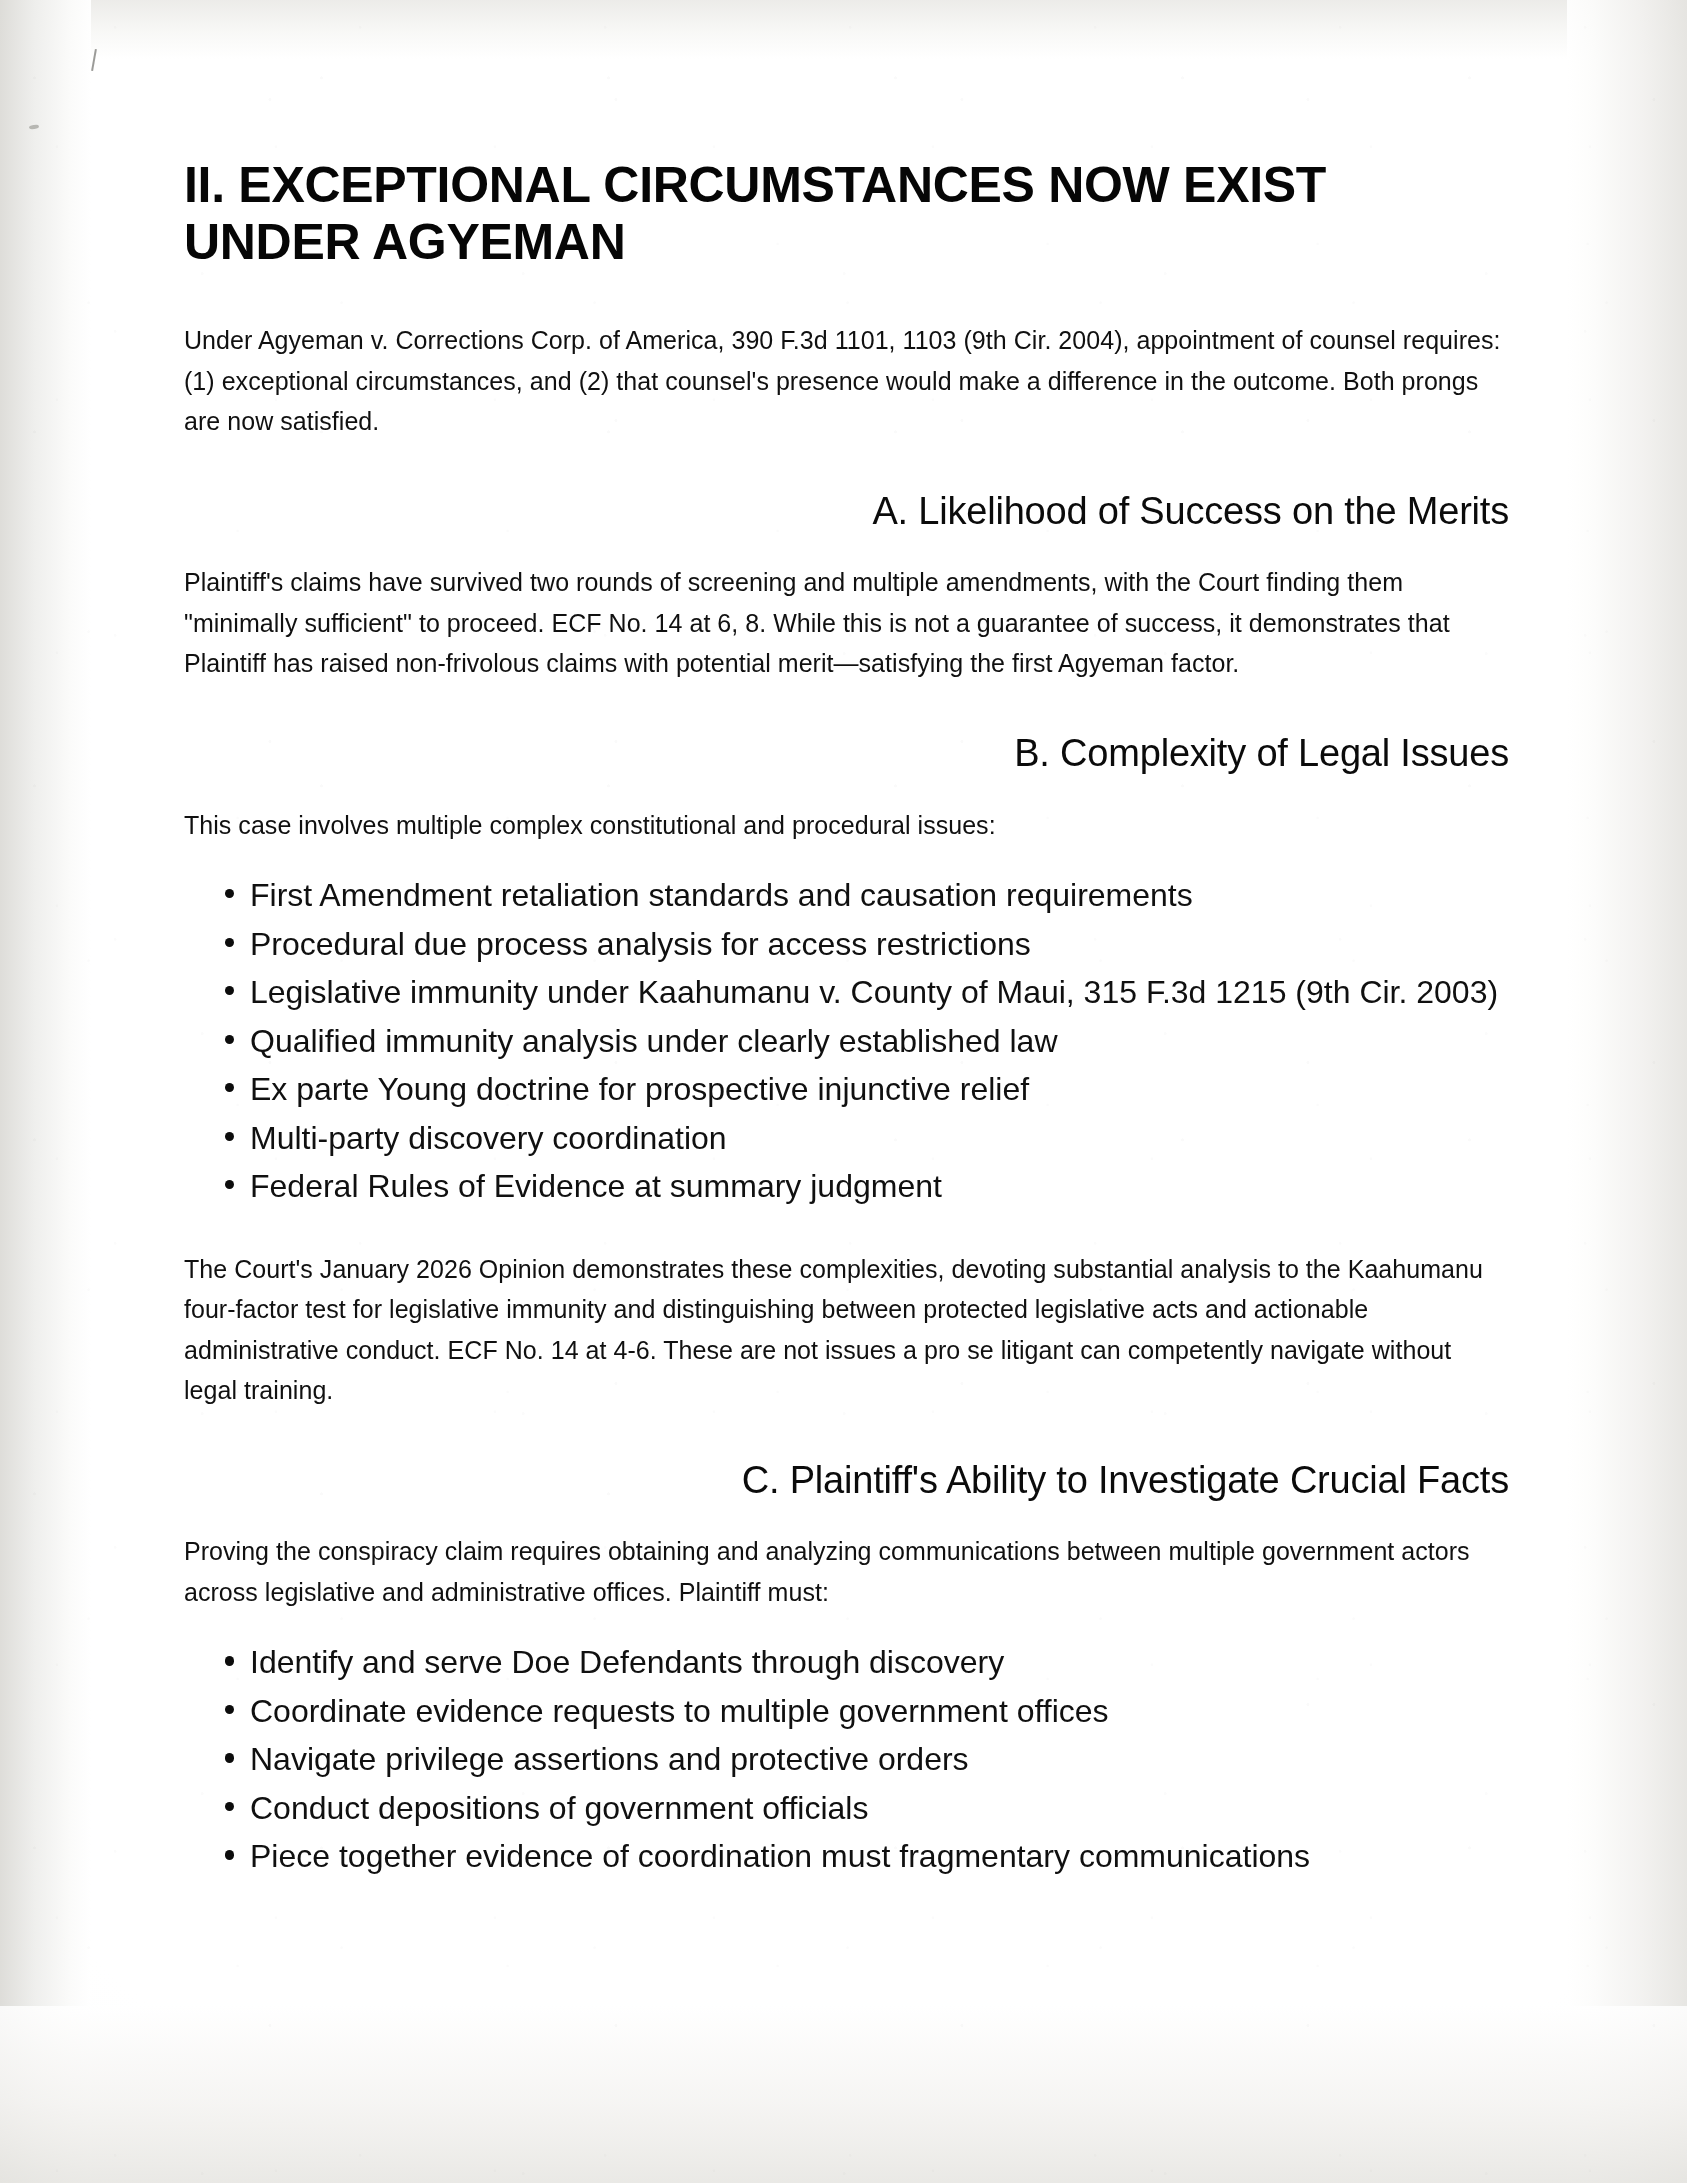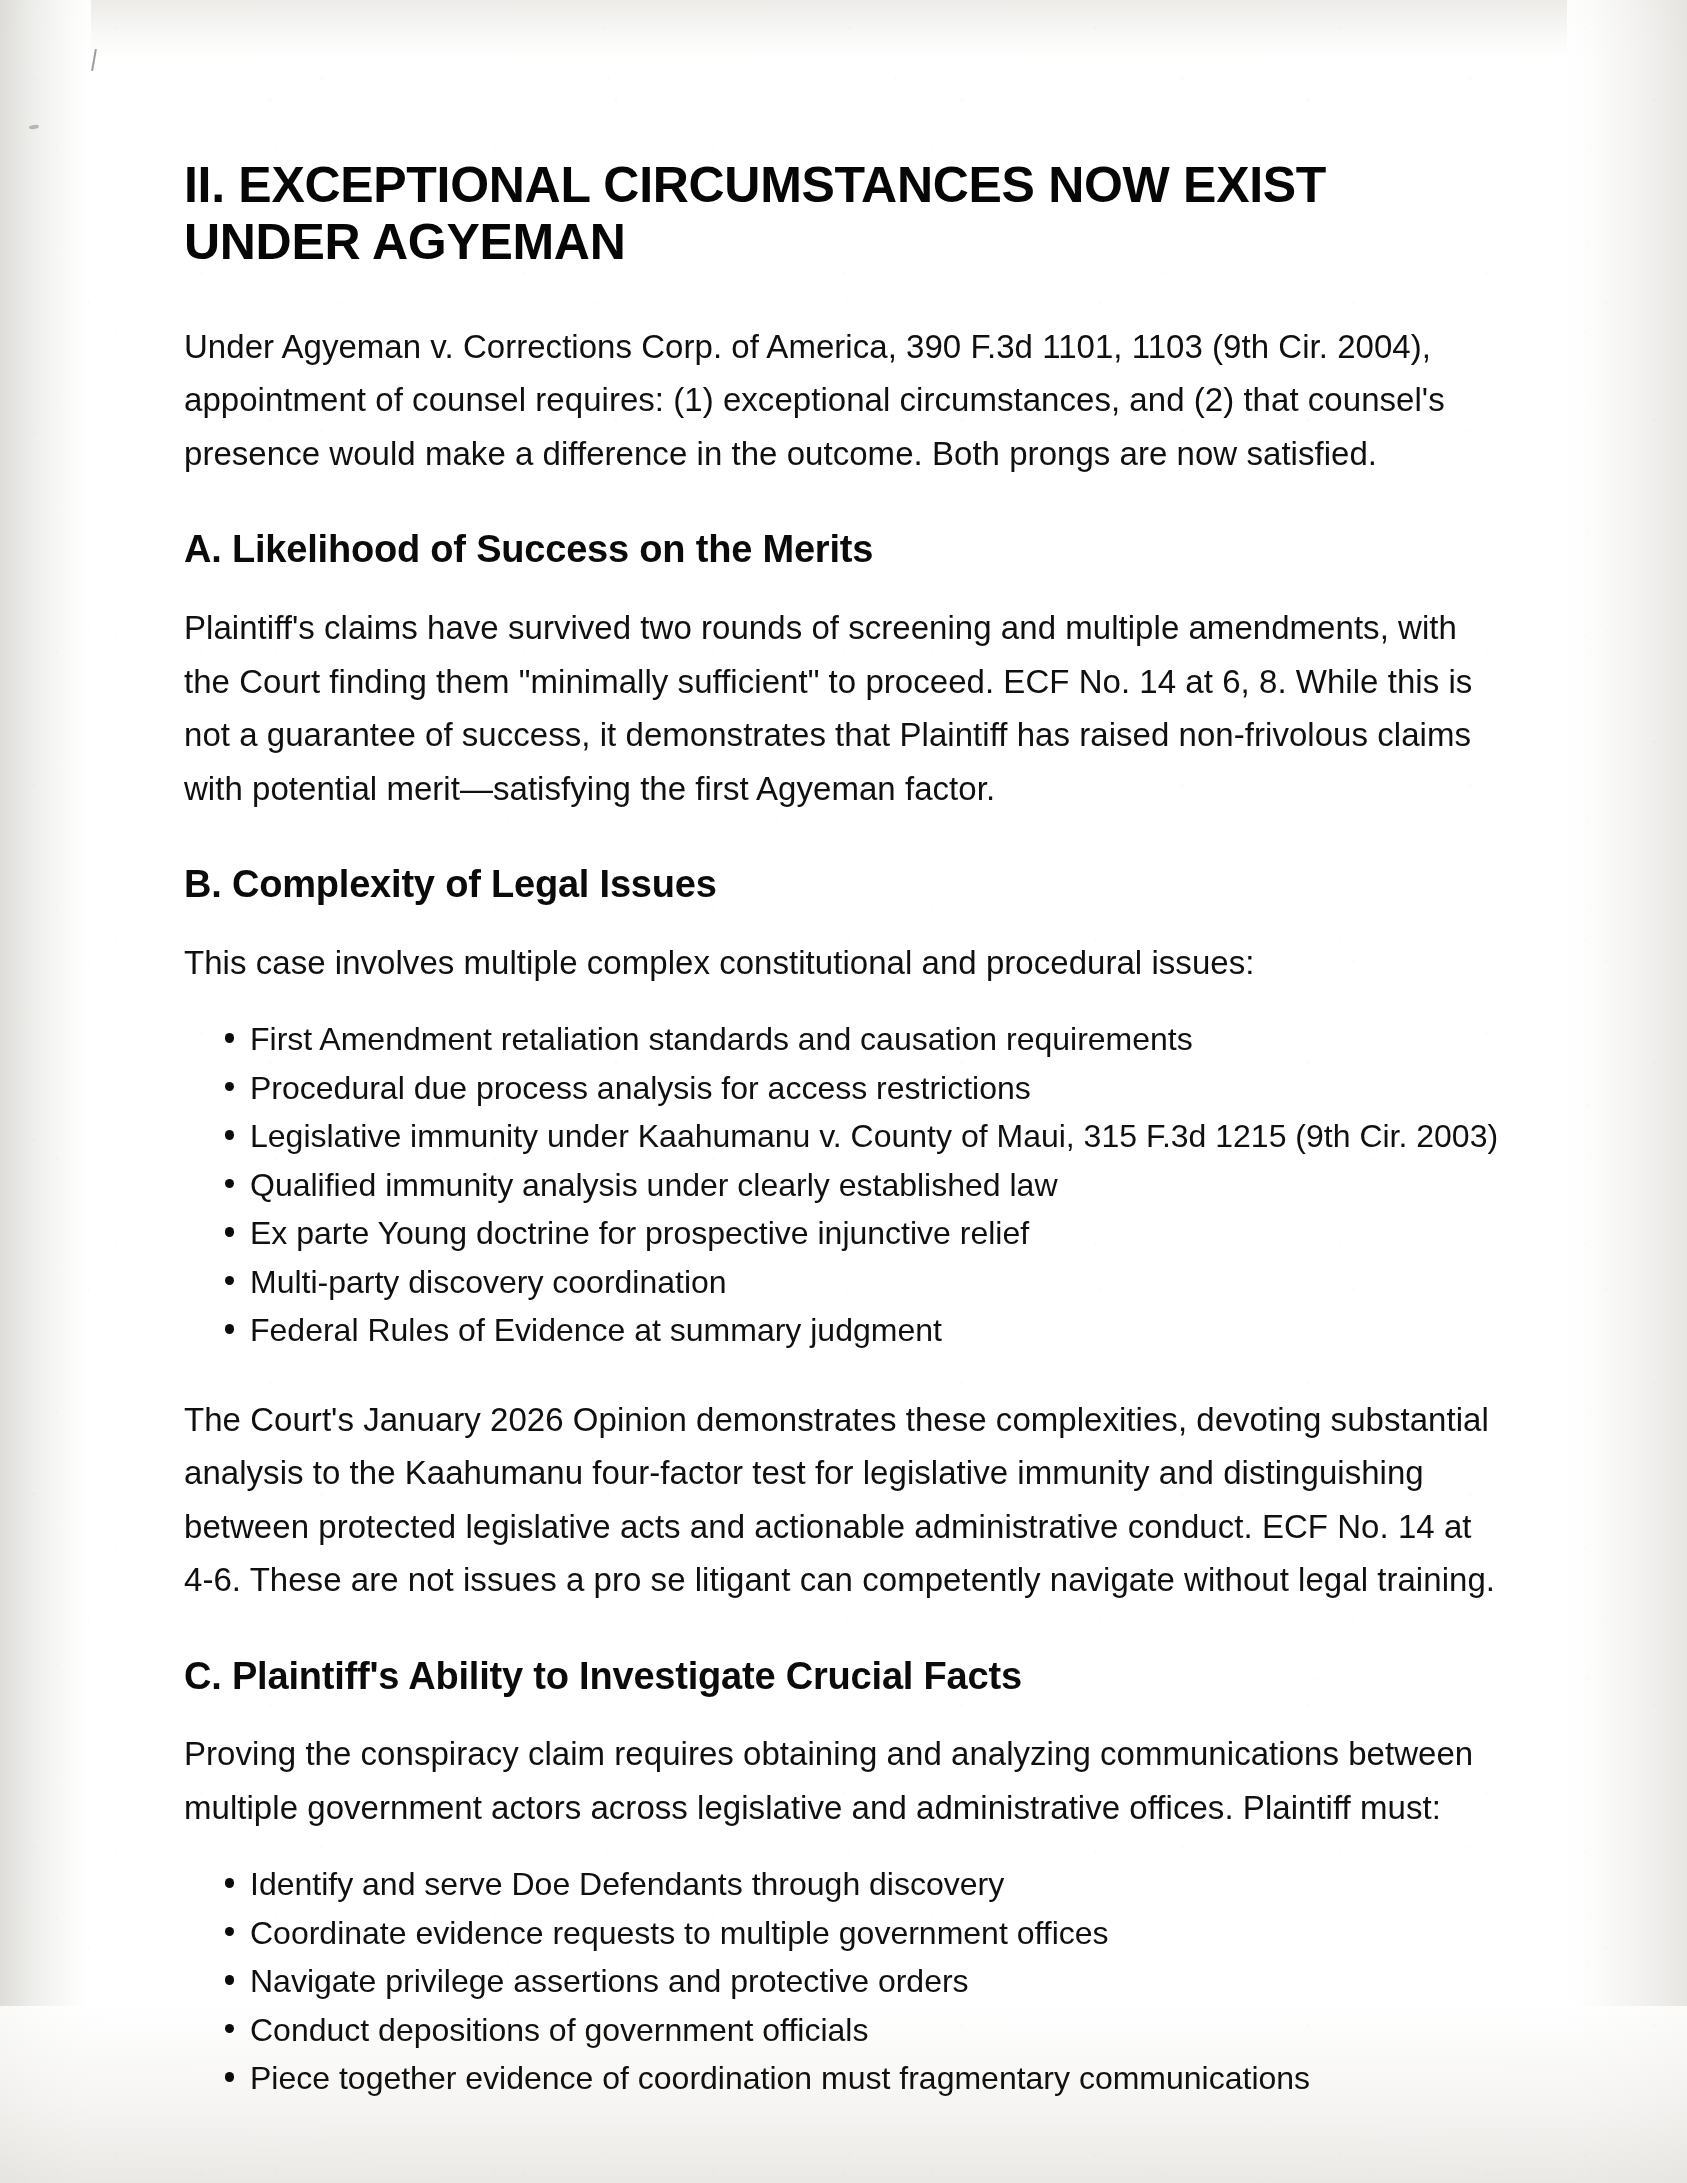--- a/index.html
+++ b/index.html
@@ -101,27 +101,28 @@
     font-size: 50px;
     line-height: 1.14;
     font-weight: 700;
     letter-spacing: -0.3px;
     color: #060606;
   }
   h2.section-heading {
     margin: 0;
     font-size: 38px;
     line-height: 1.18;
-    font-weight: 700;
+    font-weight: 400;
     color: #0b0b0b;
     letter-spacing: -0.2px;
+    text-align: right;
   }
   p.body-text {
     margin: 0;
-    font-size: 33px;
+    font-size: 25px;
     line-height: 1.62;
     font-weight: 400;
     color: #101010;
     letter-spacing: 0.04px;
   }
   ul.bullet-list {
     margin: 0;
     padding: 0;
     list-style: none;
   }

